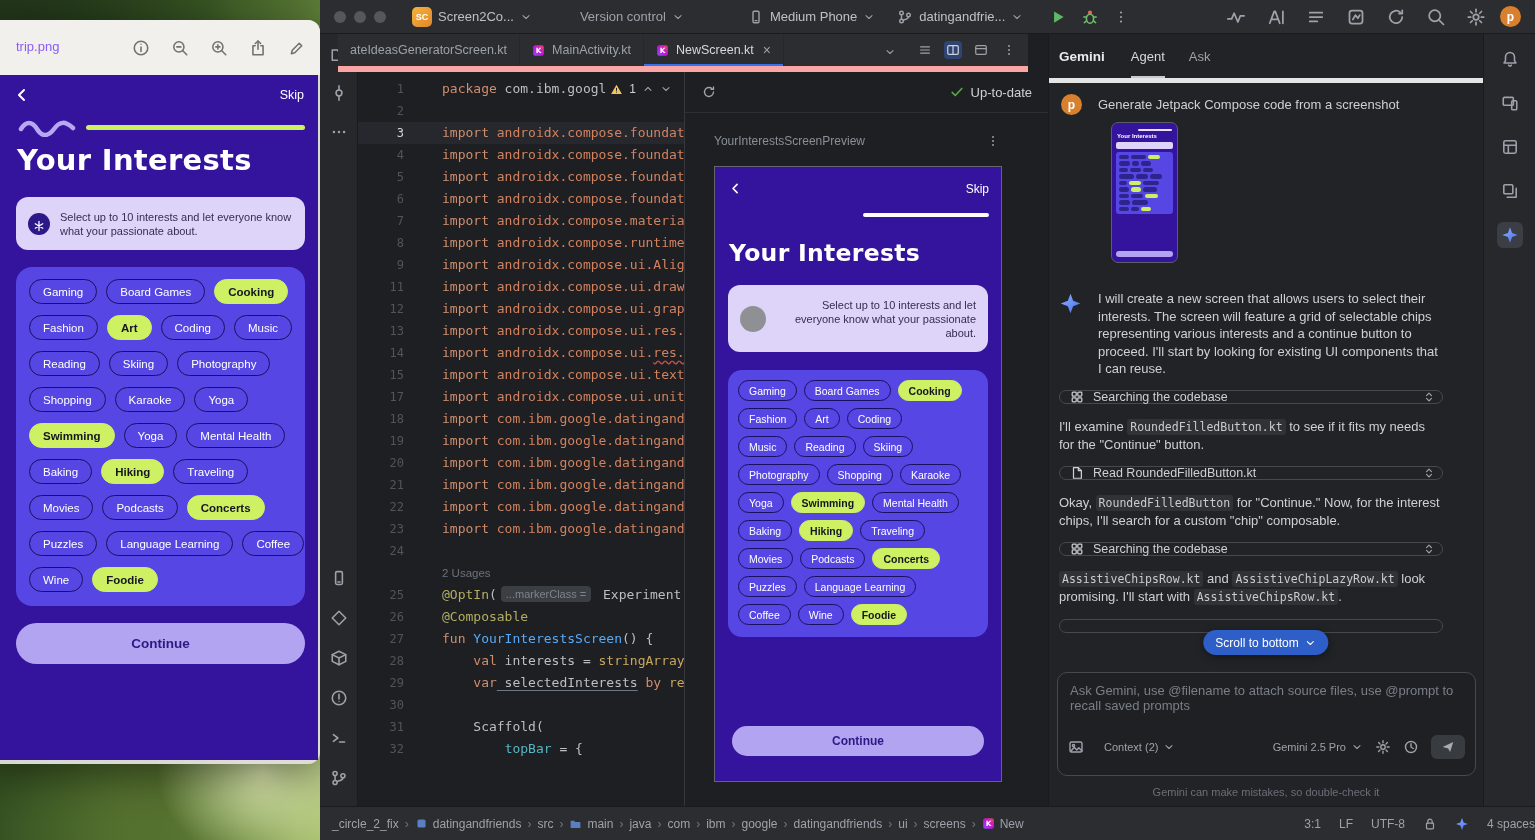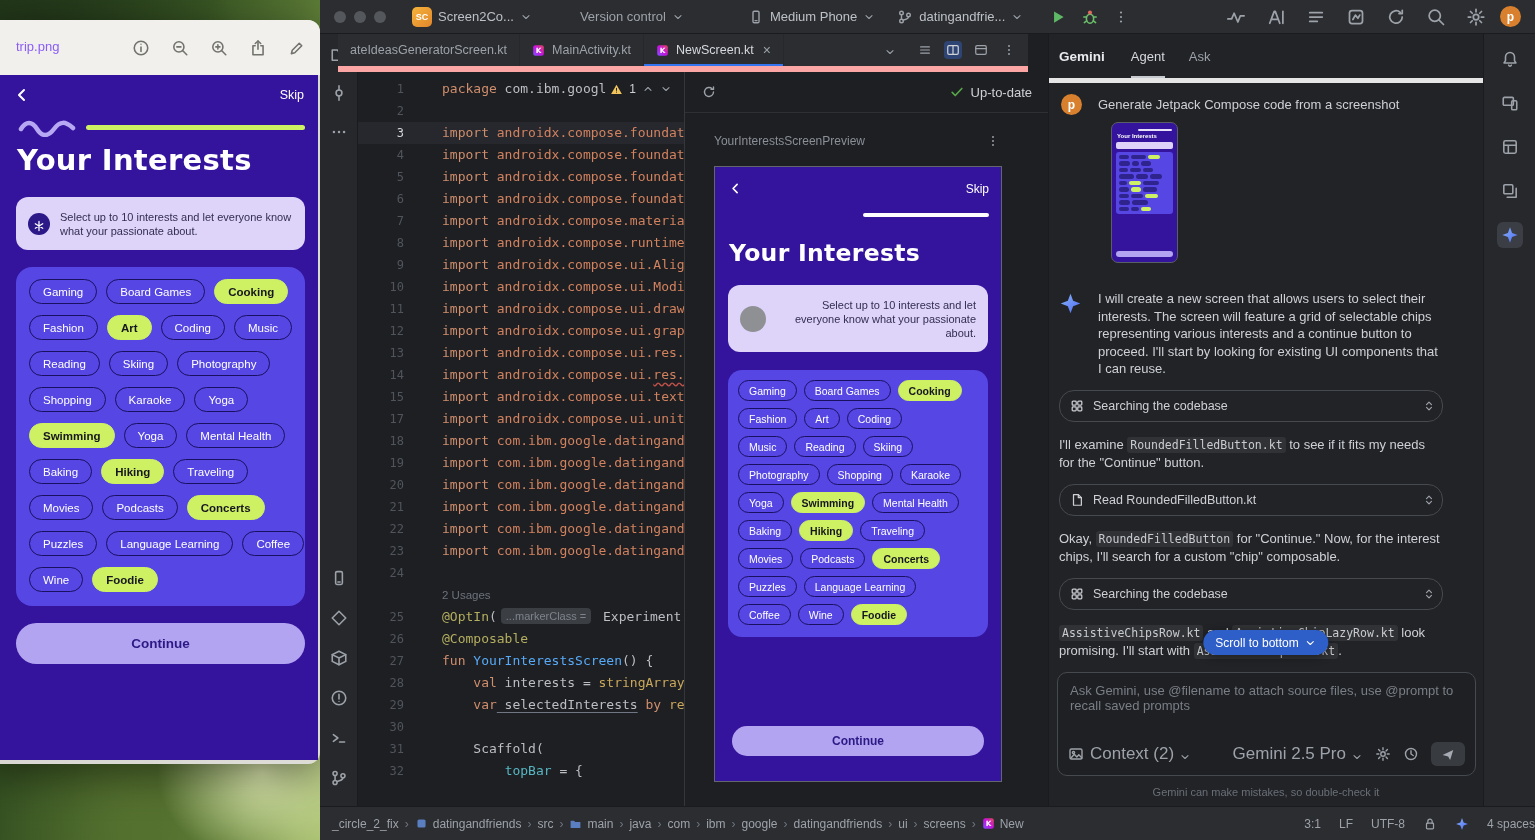--- a/index.html
+++ b/index.html
@@ -135,28 +135,28 @@
   .thumb-chips{background:var(--c-indigo);border-radius:3px;padding:2.5px;display:flex;flex-direction:column;gap:2px;}
   .mini-row{display:flex;gap:2px;}
   .mini-chip{height:4.5px;border-radius:2.5px;background:rgba(16,8,70,.55);}
   .mini-chip.sel{background:var(--c-lime);}
   .thumb-btn{height:6px;border-radius:3px;background:var(--c-btnlav);margin-top:auto;}
   .para{margin:14px 40px 0 0;font-size:13px;line-height:17.5px;color:#ced0d6;}
   .para.spark{display:flex;gap:16px;margin-top:27px;}
   .chat-spark{width:23px;height:23px;flex:none;margin-top:2px;}
   .para.spark .ptext{width:352px;}
   .code-inline{font-family:"DejaVu Sans Mono","Liberation Mono",monospace;font-size:11.5px;background:rgba(255,255,255,.07);border-radius:3px;padding:1px 3px;color:#c8cbd0;}
-  .toolbox{display:flex;align-items:center;height:32px;border:1px solid #46494e;border-radius:15px;padding:0 6px 0 10px;margin:12px 40px 0 0;box-sizing:border-box;color:#ced0d6;}
+  .toolbox{display:flex;align-items:center;height:14px;border:1px solid #46494e;border-radius:15px;padding:0 6px 0 10px;margin:12px 40px 0 0;box-sizing:border-box;color:#ced0d6;}
   .tool-label{margin-left:9px;font-size:12.5px;}
   .toolbox .stepper{margin-left:auto;color:#9da2aa;}
   .scroll-pill{position:absolute;top:596px;left:50%;transform:translateX(-50%);display:flex;align-items:center;gap:6px;height:25px;padding:0 12px;border-radius:13px;background:var(--c-pill);color:#fff;font-size:12px;z-index:6;box-shadow:0 2px 8px rgba(0,0,0,.4);}
   .g-input{position:absolute;top:638px;left:8px;width:419px;height:104px;border:1px solid #46494e;border-radius:10px;background:#1e2023;box-sizing:border-box;z-index:5;}
   .g-input textarea{width:100%;height:58px;background:transparent;border:none;outline:none;resize:none;color:#ced0d6;font-size:13px;font-family:"Liberation Sans",sans-serif;padding:10px 12px;box-sizing:border-box;}
   .g-input textarea::placeholder{color:#7a7e87;}
-  .g-controls{position:absolute;left:0;right:0;bottom:2px;height:38px;display:flex;align-items:center;padding:0 10px;gap:6px;color:#9da2aa;font-size:17px;}
+  .g-controls{position:absolute;left:0;right:0;bottom:9px;height:38px;display:flex;align-items:center;padding:0 10px;gap:20px;color:#9da2aa;font-size:11px;}
   .g-controls .right{margin-left:auto;display:flex;align-items:center;gap:12px;}
   .send-btn{width:34px;height:24px;border-radius:6px;background:#383b40;display:flex;align-items:center;justify-content:center;color:#a7abb3;}
   .g-footer{position:absolute;top:752px;left:0;width:100%;text-align:center;font-size:11px;color:#6a6f78;}
 
   
   #statusbar{position:absolute;left:320px;top:806px;width:1215px;height:34px;background:#2b2d30;border-top:1px solid #1a1b1e;display:flex;align-items:center;font-size:12px;color:#9da2aa;box-sizing:border-box;}
   .crumbs{display:flex;align-items:center;gap:6px;margin-left:12px;white-space:nowrap;}
   .crumb{display:flex;align-items:center;gap:5px;}
   .crumb-sep{color:#6f7480;}
   .sb-right{margin-left:auto;display:flex;align-items:center;gap:18px;}
@@ -522,24 +522,20 @@
         </div>
         <div class="cl">
           <span class="ln">8</span>
           <span class="ct"><span class="tok-kw">import</span><span class="tok-pk"> androidx.compose.runtime</span></span>
         </div>
         <div class="cl">
           <span class="ln">9</span>
           <span class="ct"><span class="tok-kw">import</span><span class="tok-pk"> androidx.compose.ui.Alig</span></span>
         </div>
         <div class="cl">
-          <span class="ln">10</span>
-          <span class="ct"><span class="tok-kw">import</span><span class="tok-pk"> androidx.compose.ui.Modi</span></span>
-        </div>
-        <div class="cl">
           <span class="ln">11</span>
           <span class="ct"><span class="tok-kw">import</span><span class="tok-pk"> androidx.compose.ui.draw</span></span>
         </div>
         <div class="cl">
           <span class="ln">12</span>
           <span class="ct"><span class="tok-kw">import</span><span class="tok-pk"> androidx.compose.ui.grap</span></span>
         </div>
         <div class="cl">
           <span class="ln">13</span>
           <span class="ct"><span class="tok-kw">import</span><span class="tok-pk"> androidx.compose.ui.res.</span></span>

